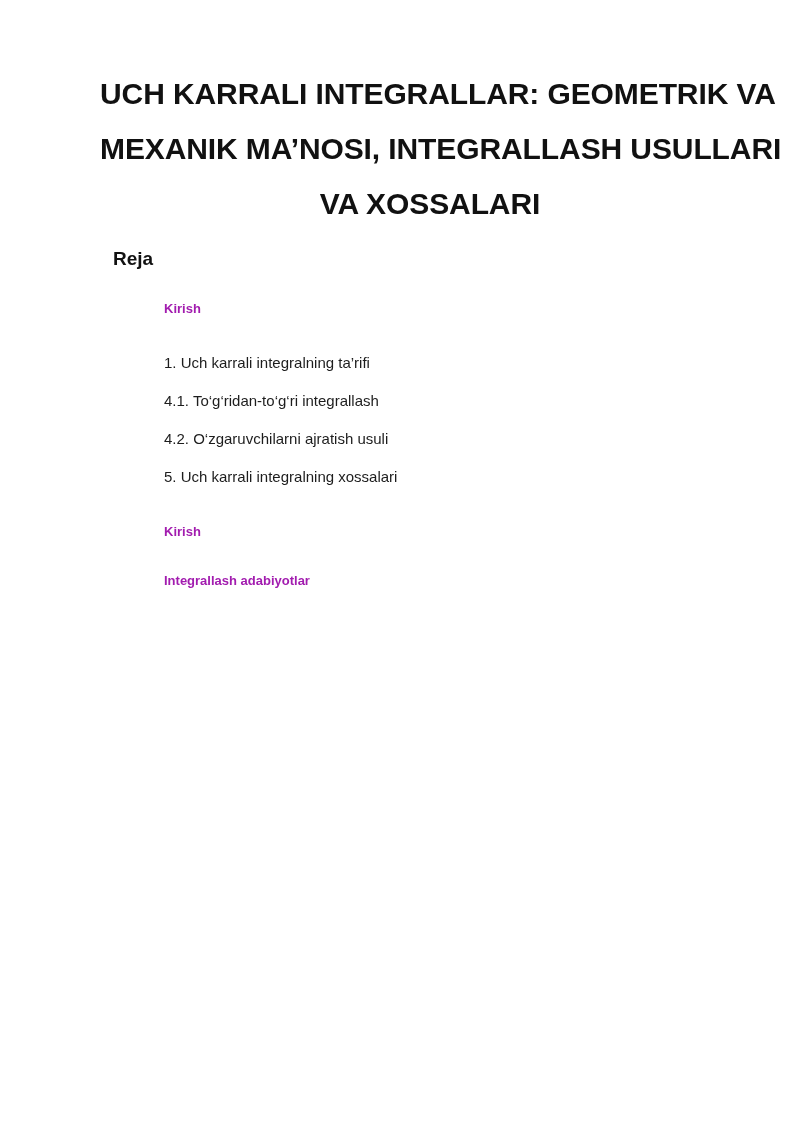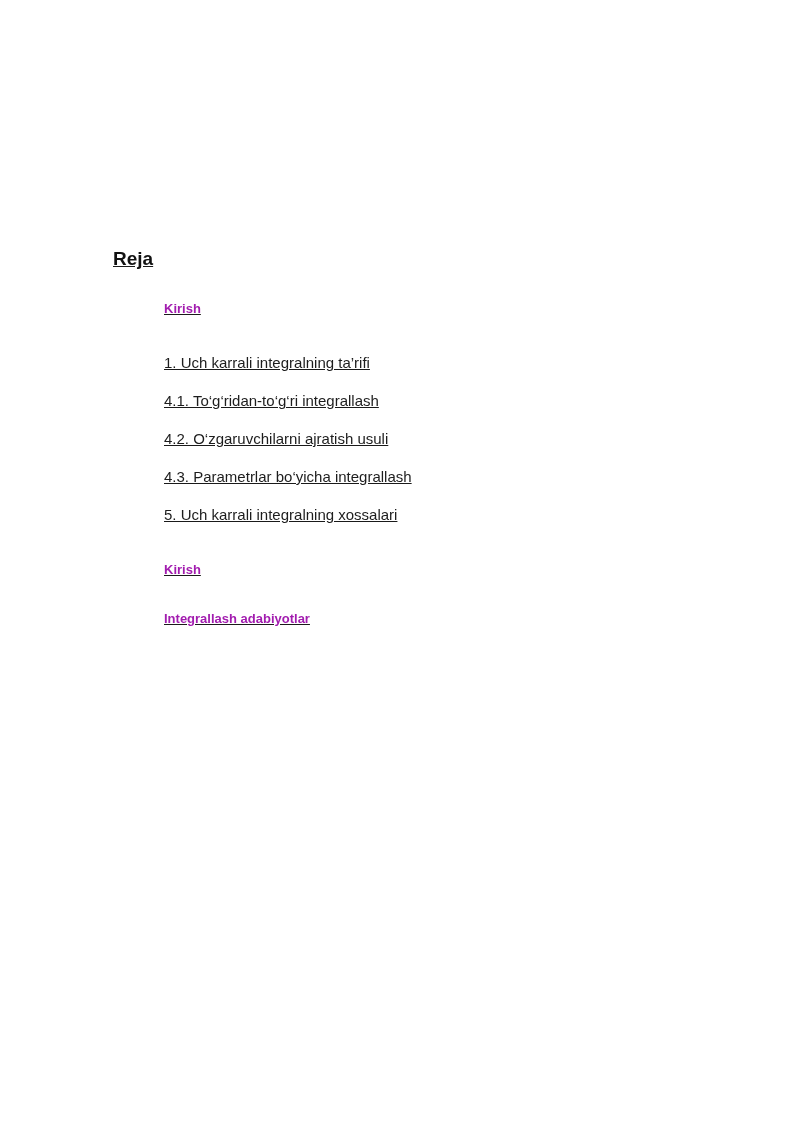--- a/index.html
+++ b/index.html
@@ -35,21 +35,20 @@
   }
   .doc-title .title-line {
     display: block;
     white-space: nowrap;
   }
   .body-block {
     position: absolute;
     left: 0;
     top: 246px;
     width: 800px;
-    text-decoration: underline;
   }
   .heading-flush {
     margin: 0 0 0 113px;
     font-size: 19px;
     font-weight: 700;
     line-height: 26px;
     color: #111111;
   }
   .heading-indent {
     margin: 0 0 0 164px;
@@ -74,36 +73,40 @@
     line-height: 38px;
     color: #1d1d1d;
     white-space: nowrap;
   }
 </style>
 </head>
 <body>
 
 <div class="page">
 
+  <div class="doc-title">
+    <span class="title-line">UCH KARRALI INTEGRALLAR: GEOMETRIK VA</span>
+    <span class="title-line">MEXANIK MA’NOSI, INTEGRALLASH USULLARI</span>
+    <span class="title-line">VA XOSSALARI</span>
+  </div>
 
   <div class="body-block">
 
     <div class="heading-flush">Reja</div>
 
     <div class="gap-reja-kirish"></div>
 
     <div class="heading-indent">Kirish</div>
 
     <div class="gap-kirish-list"></div>
 
     <ul class="toc-list">
       <li class="toc-item">1. Uch karrali integralning ta’rifi</li>
       <li class="toc-item">4.1. To‘g‘ridan-to‘g‘ri integrallash</li>
       <li class="toc-item">4.2. O‘zgaruvchilarni ajratish usuli</li>
-      <li class="toc-item">4.3. Parametrlar bo‘yicha integrallash</li>
       <li class="toc-item">5. Uch karrali integralning xossalari</li>
     </ul>
 
     <div class="gap-list-xulosa"></div>
 
     <div class="heading-indent">Kirish</div>
 
     <div class="gap-xulosa-ref"></div>
 
     <div class="heading-indent">Integrallash adabiyotlar</div>

